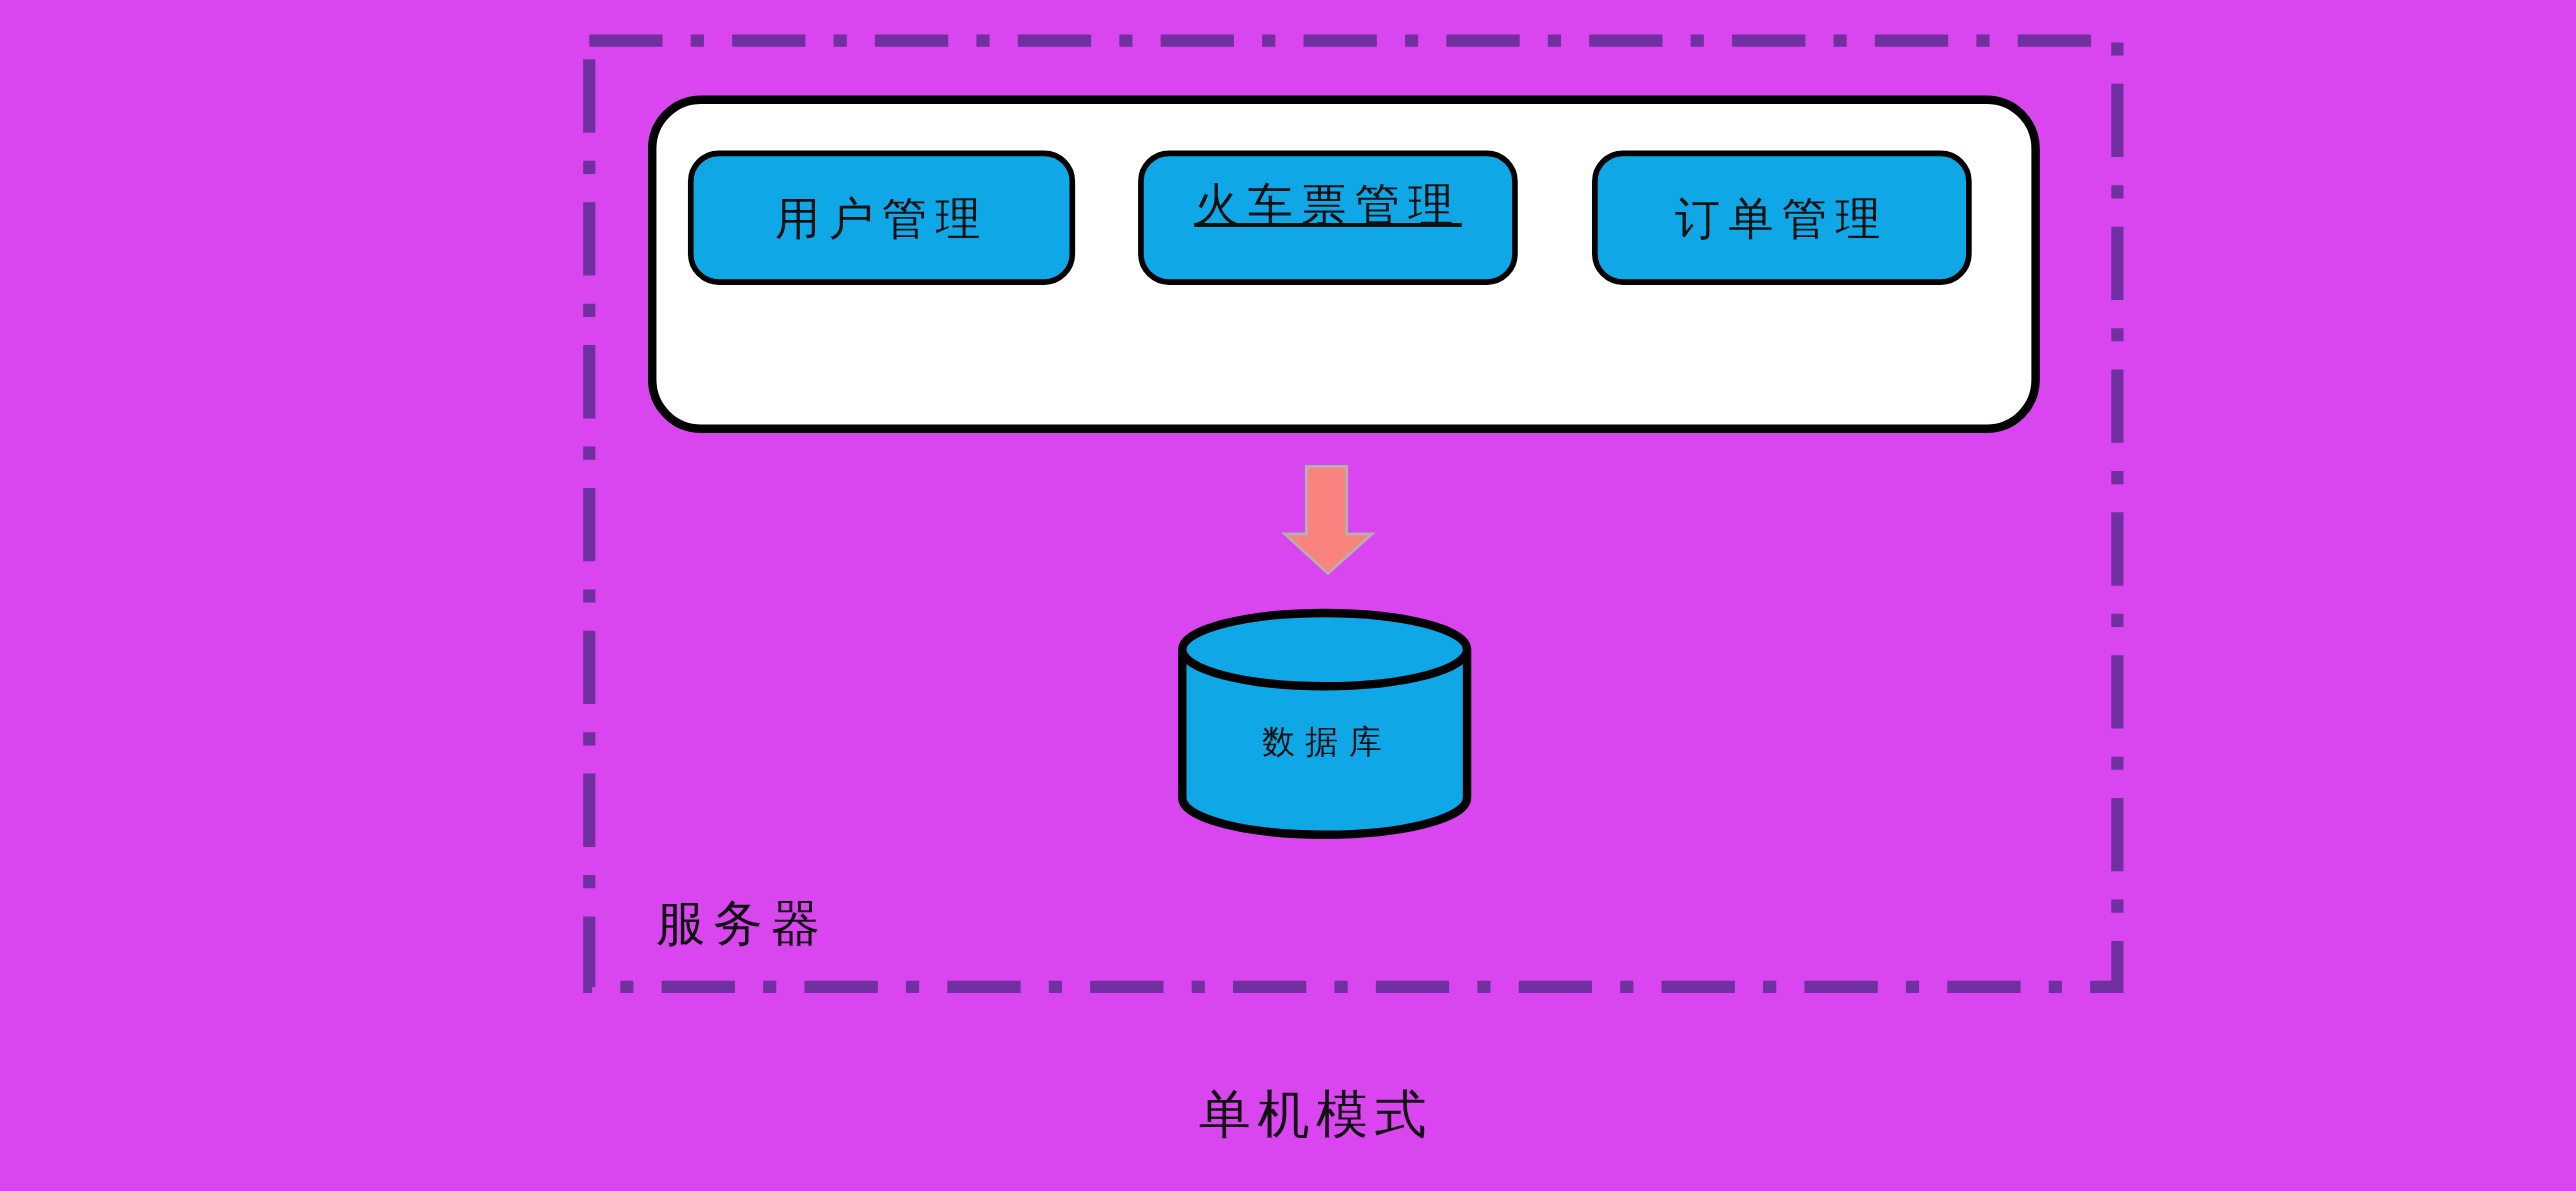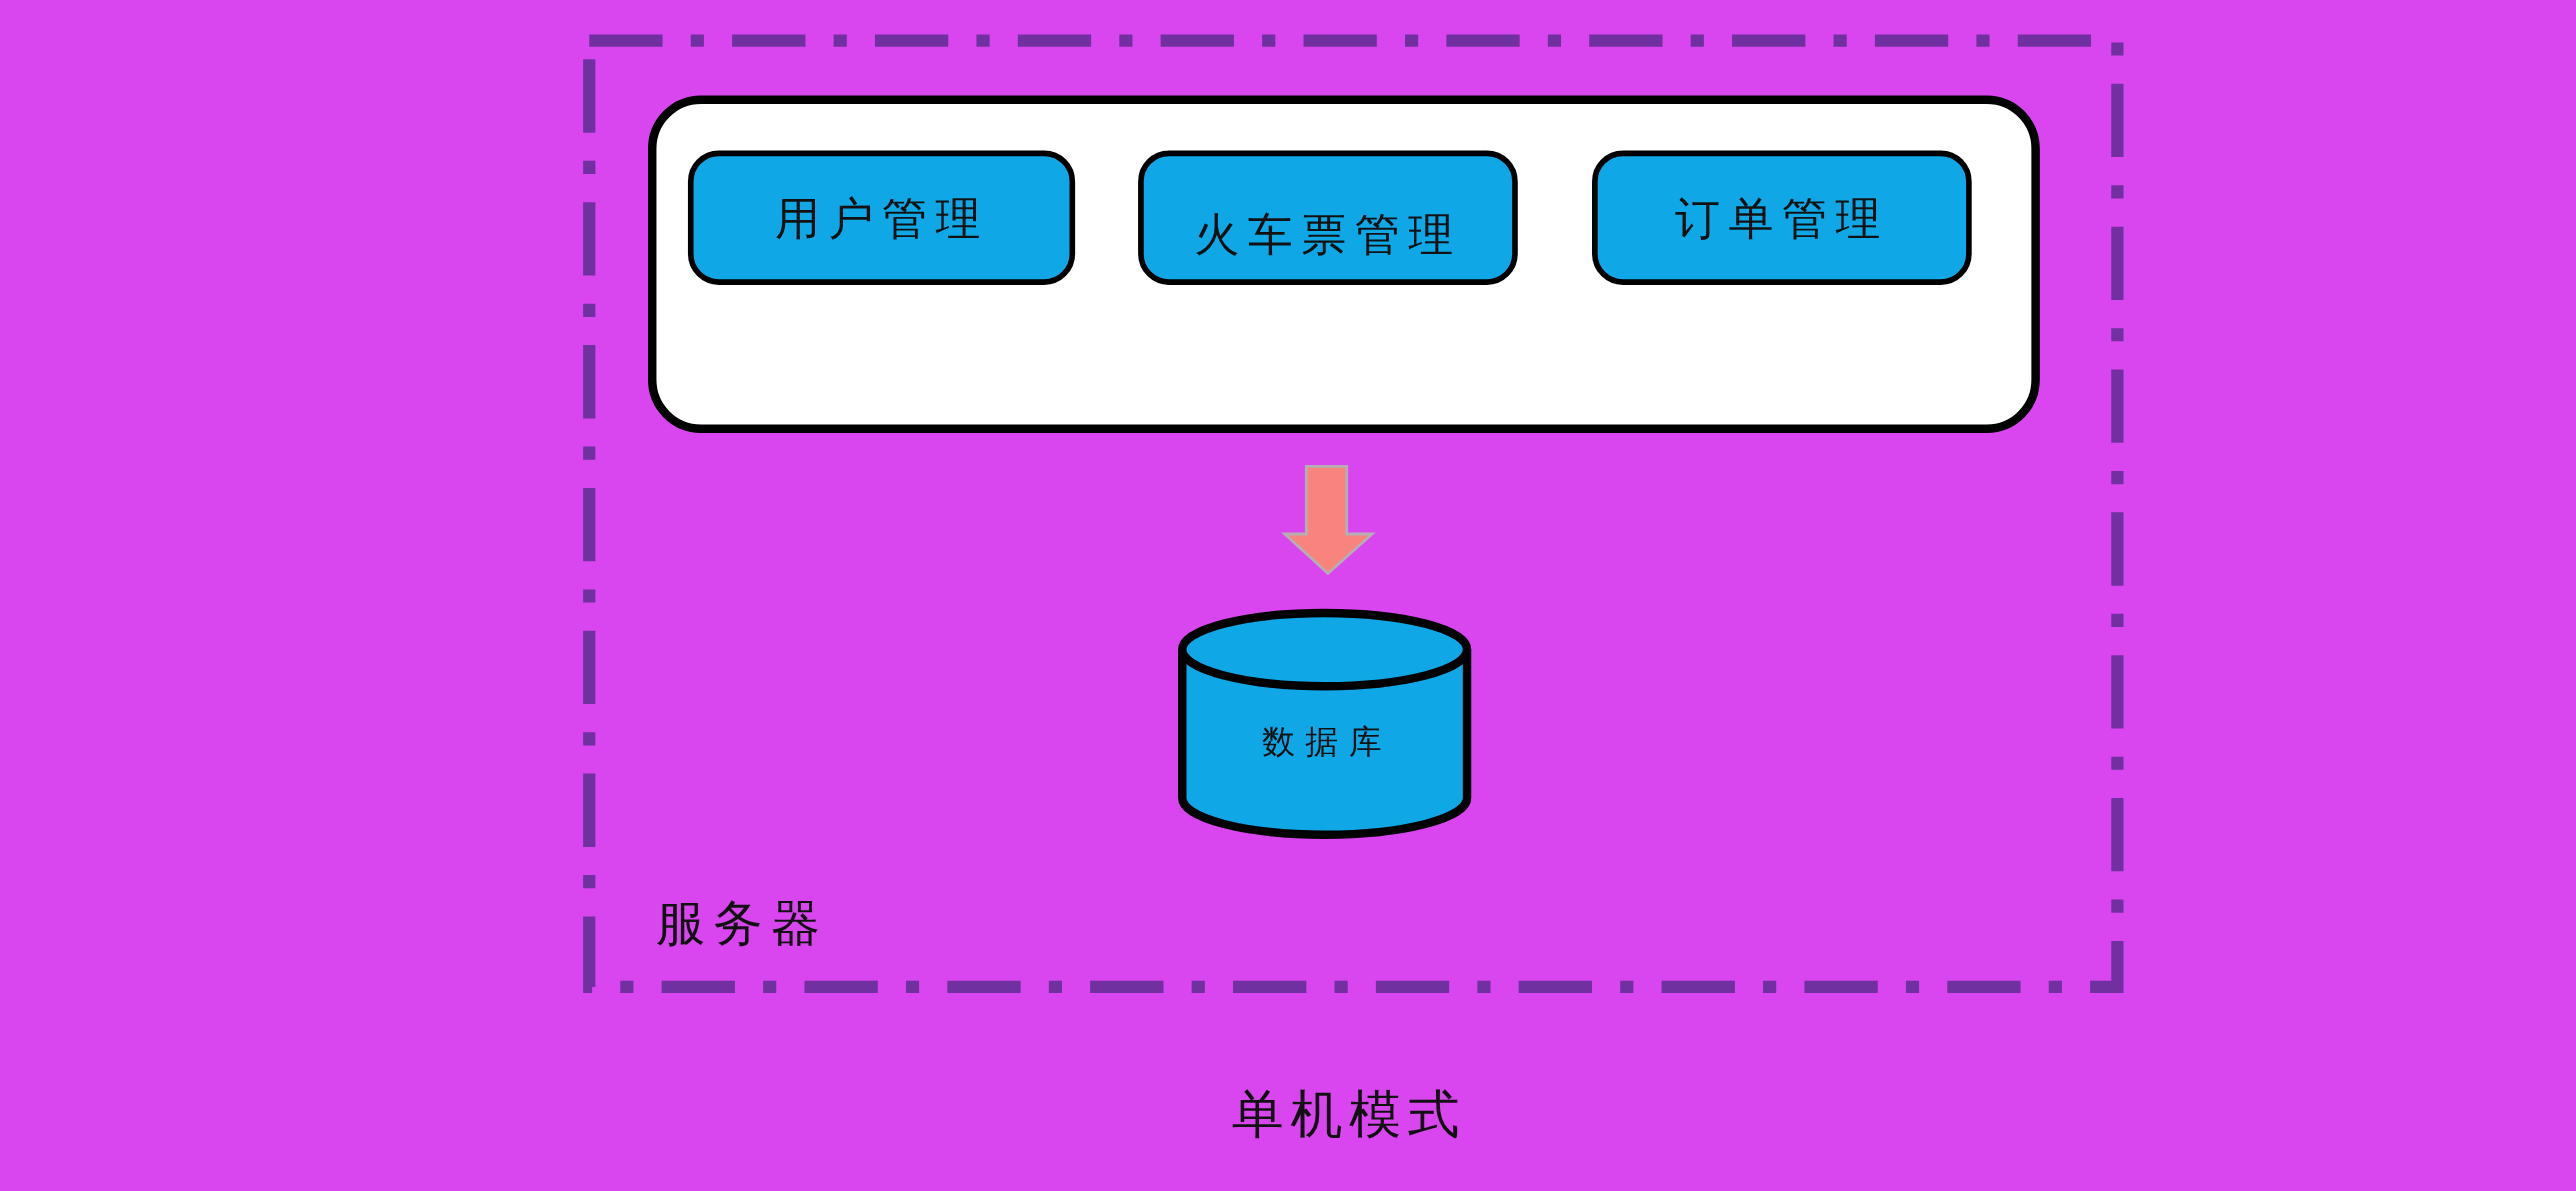--- a/index.html
+++ b/index.html
@@ -41,21 +41,20 @@
   }
   .server-label {
     font-size: 49px;
     letter-spacing: 8.5px;
     transform: translate(0, -50%); 
     text-align: left;
   }
   .caption {
     font-size: 52px;
     letter-spacing: 6.6px;
-    margin-left: 33px;
   }
   
   .server-border {
     fill: none;
     stroke: #7030A0;
     stroke-width: 13;
     stroke-dasharray: 78 30 14 30;
   }
   .system-outline {
     fill: #ffffff;
@@ -94,21 +93,21 @@
     <rect class="module-box" x="1697" y="163" width="398" height="137" rx="30" ry="30"></rect>
 
     <polygon class="down-arrow" points="1390,496 1433,496 1433,568 1460,568 1413,610 1367,568 1390,568"></polygon>
 
     <path class="cyl" d="M 1258 691 L 1258 849 A 151.5 39 0 0 0 1561 849 L 1561 691"></path>
     <ellipse class="cyl" cx="1409.5" cy="691" rx="151.5" ry="39"></ellipse>
   </svg>
 
   <div class="label module-label" style="left:882px; top:219px;">用户管理</div>
 
-  <div class="label module-label" style="left:1328px; top:235px;">火车票管理</div>
+  <div class="label module-label" style="left:1328px; top:205px;text-decoration:underline;">火车票管理</div>
 
   <div class="label module-label" style="left:1782px; top:219px;">订单管理</div>
 
 
   <div class="label db-label" style="left:1327px; top:742px;">数据库</div>
 
   <div class="label server-label" style="left:656px; top:924px;">服务器</div>
 
   <div class="label caption" style="left:1316px; top:1115px;">单机模式</div>
 

